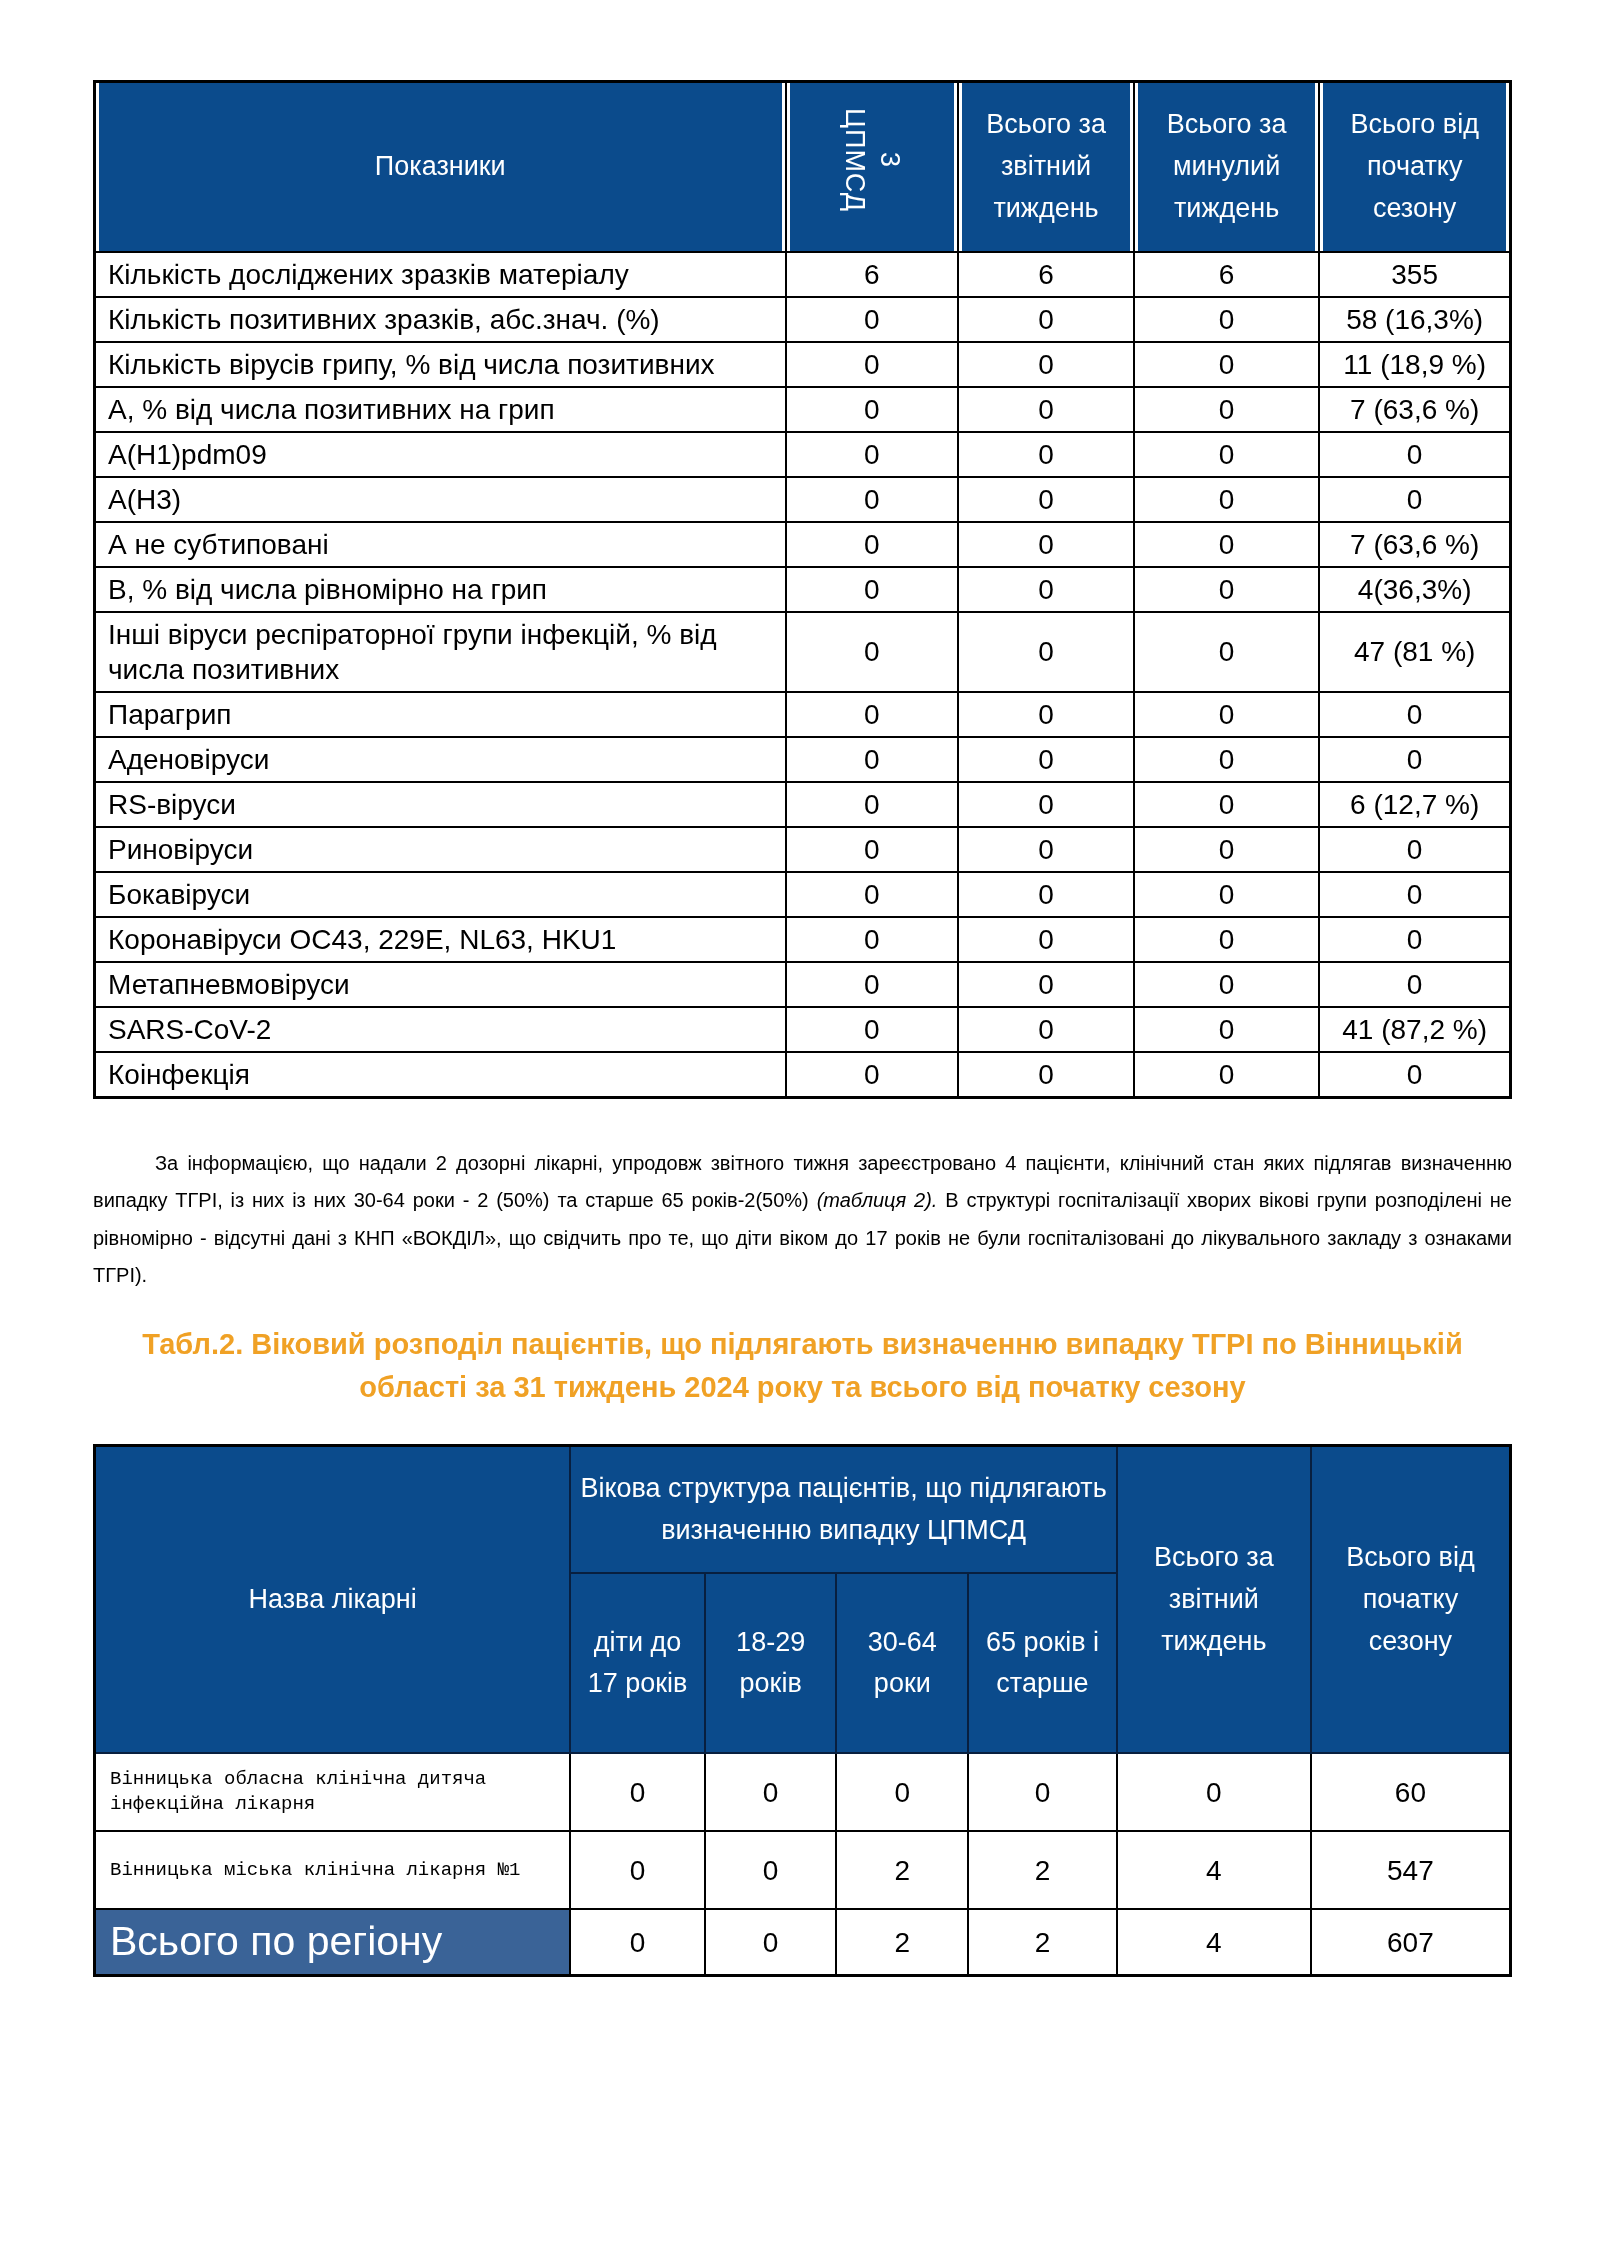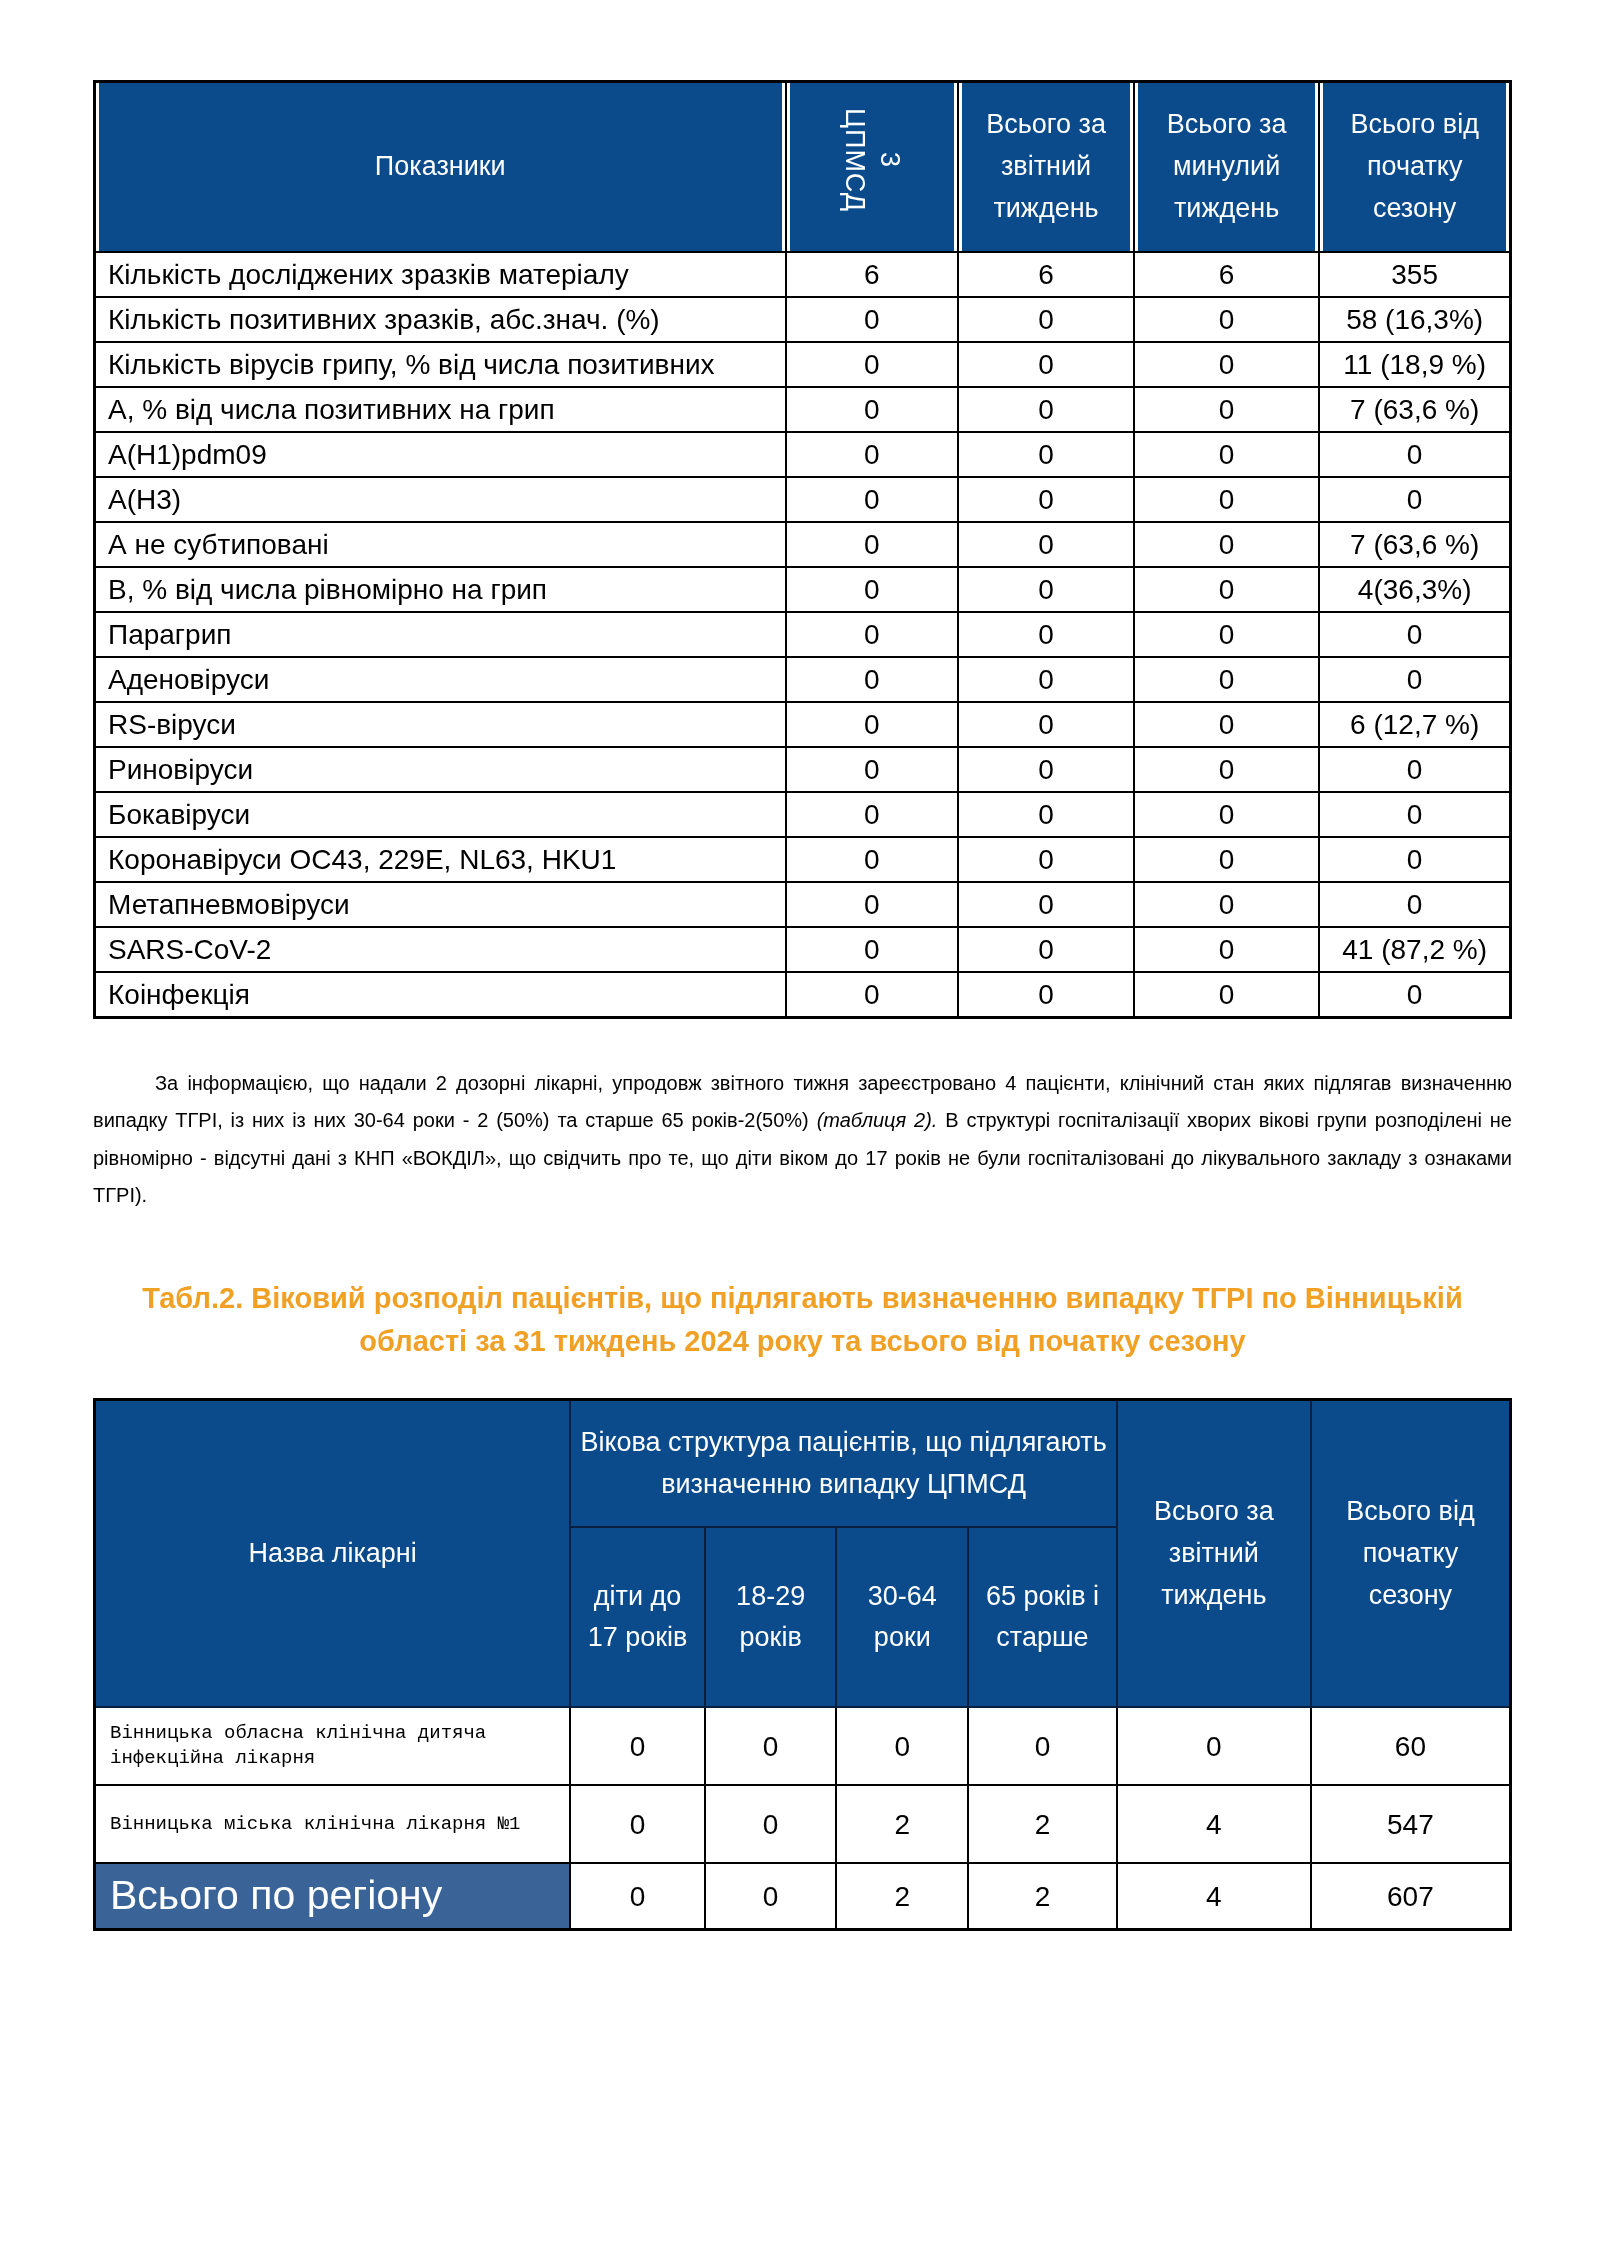--- a/index.html
+++ b/index.html
@@ -4,21 +4,21 @@
 <style>
   html,body{margin:0;padding:0;background:#ffffff;}
   body{font-family:"Liberation Sans","DejaVu Sans",sans-serif;color:#000;}
   .page{position:relative;width:1600px;height:2262px;background:#ffffff;box-sizing:border-box;
         padding:46px 88px 0 93px;overflow:hidden;}
   .content{width:1419px;}
 
   
   .tbl-title{color:#F0A125;font-weight:bold;font-size:29px;line-height:1.5;
              text-align:center;margin:0 10px;}
-  .tbl-title.second{margin-top:62px;}
+  .tbl-title.second{margin-top:28px;}
 
   
   table.doc-table{border-collapse:collapse;width:1419px;table-layout:fixed;
                   border:3px solid #000;margin-top:34px;}
   .doc-table th,.doc-table td{border:2px solid #000;box-sizing:border-box;}
   .doc-table thead th{background:#0B4B8C;color:#ffffff;font-weight:normal;
                       font-size:27px;line-height:1.55;text-align:center;vertical-align:middle;
                       padding:6px 8px;}
   .doc-table tbody td{font-size:28px;line-height:1.25;padding:4px 12px;height:42px;
                       vertical-align:middle;background:#ffffff;}
@@ -134,20 +134,27 @@
           </tr>
 
           <tr>
             <td class="lbl">B, % від числа рівномірно на грип</td>
             <td class="num">0</td>
             <td class="num">0</td>
             <td class="num">0</td>
             <td class="num">4(36,3%)</td>
           </tr>
 
+          <tr>
+            <td class="lbl">Інші віруси респіраторної групи інфекцій, % від числа позитивних</td>
+            <td class="num">0</td>
+            <td class="num">0</td>
+            <td class="num">0</td>
+            <td class="num">47 (81 %)</td>
+          </tr>
 
           <tr>
             <td class="lbl">Парагрип</td>
             <td class="num">0</td>
             <td class="num">0</td>
             <td class="num">0</td>
             <td class="num">0</td>
           </tr>
 
           <tr>

